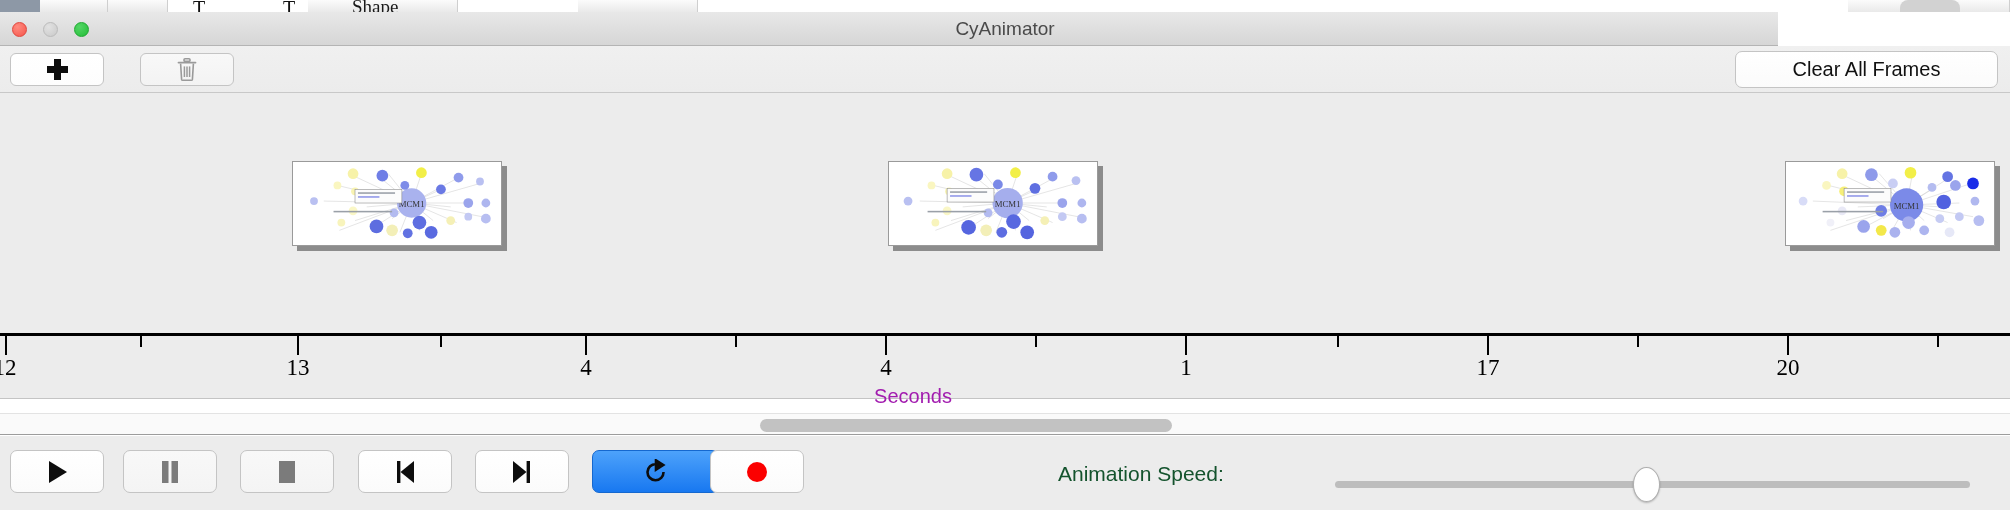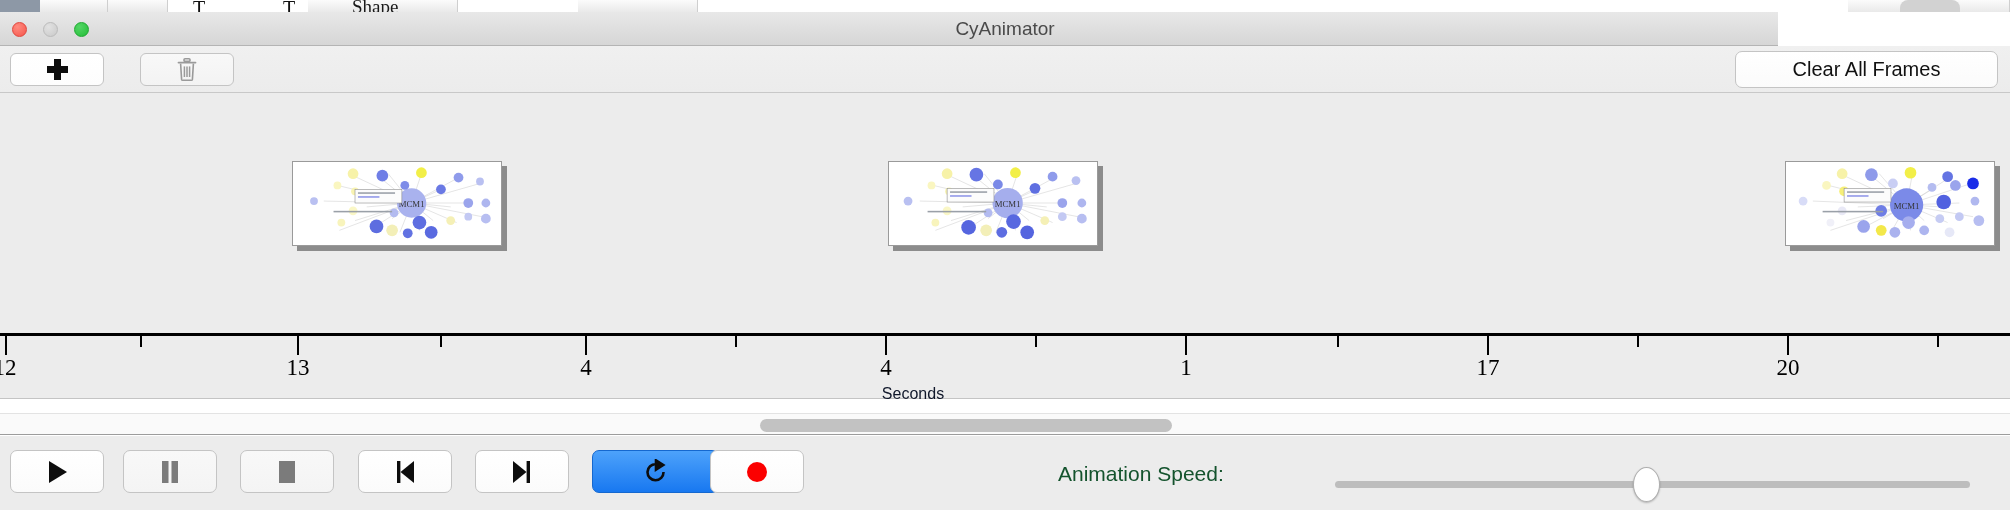--- a/index.html
+++ b/index.html
@@ -68,21 +68,21 @@
   .net { position: absolute; left: 0; top: 0; width: 100%; height: 100%; }
 
   
   .axis-line { position: absolute; left: 0; top: 240px; width: 2010px; height: 3px; background: #000; }
   .tick { position: absolute; top: 243px; width: 2px; background: #000; }
   .tick.major { height: 19px; }
   .tick.minor { height: 11px; }
   .tick-label { position: absolute; top: 262px; font-size: 23px; color: #000;
     font-family: "Liberation Serif", serif; transform: translateX(-50%); white-space: nowrap; }
   .axis-title { position: absolute; top: 292px; width: 1826px; text-align: center;
-    font-size: 16px; color: #0f172a; }
+    font-size: 20px; color: #a21caf; }
 
   
   .hscroll { position: absolute; left: 0; top: 413px; width: 2010px; height: 22px;
     background: #fafafa; border-top: 1px solid #e3e3e3; border-bottom: 1px solid #9c9c9c; }
   .hscroll-thumb { position: absolute; top: 5px; left: 760px; width: 412px; height: 13px;
     border-radius: 7px; background: #c2c2c2; }
 
   
   .playbar { position: absolute; left: 0; top: 436px; width: 2010px; height: 74px;
     background: #ececec; }

